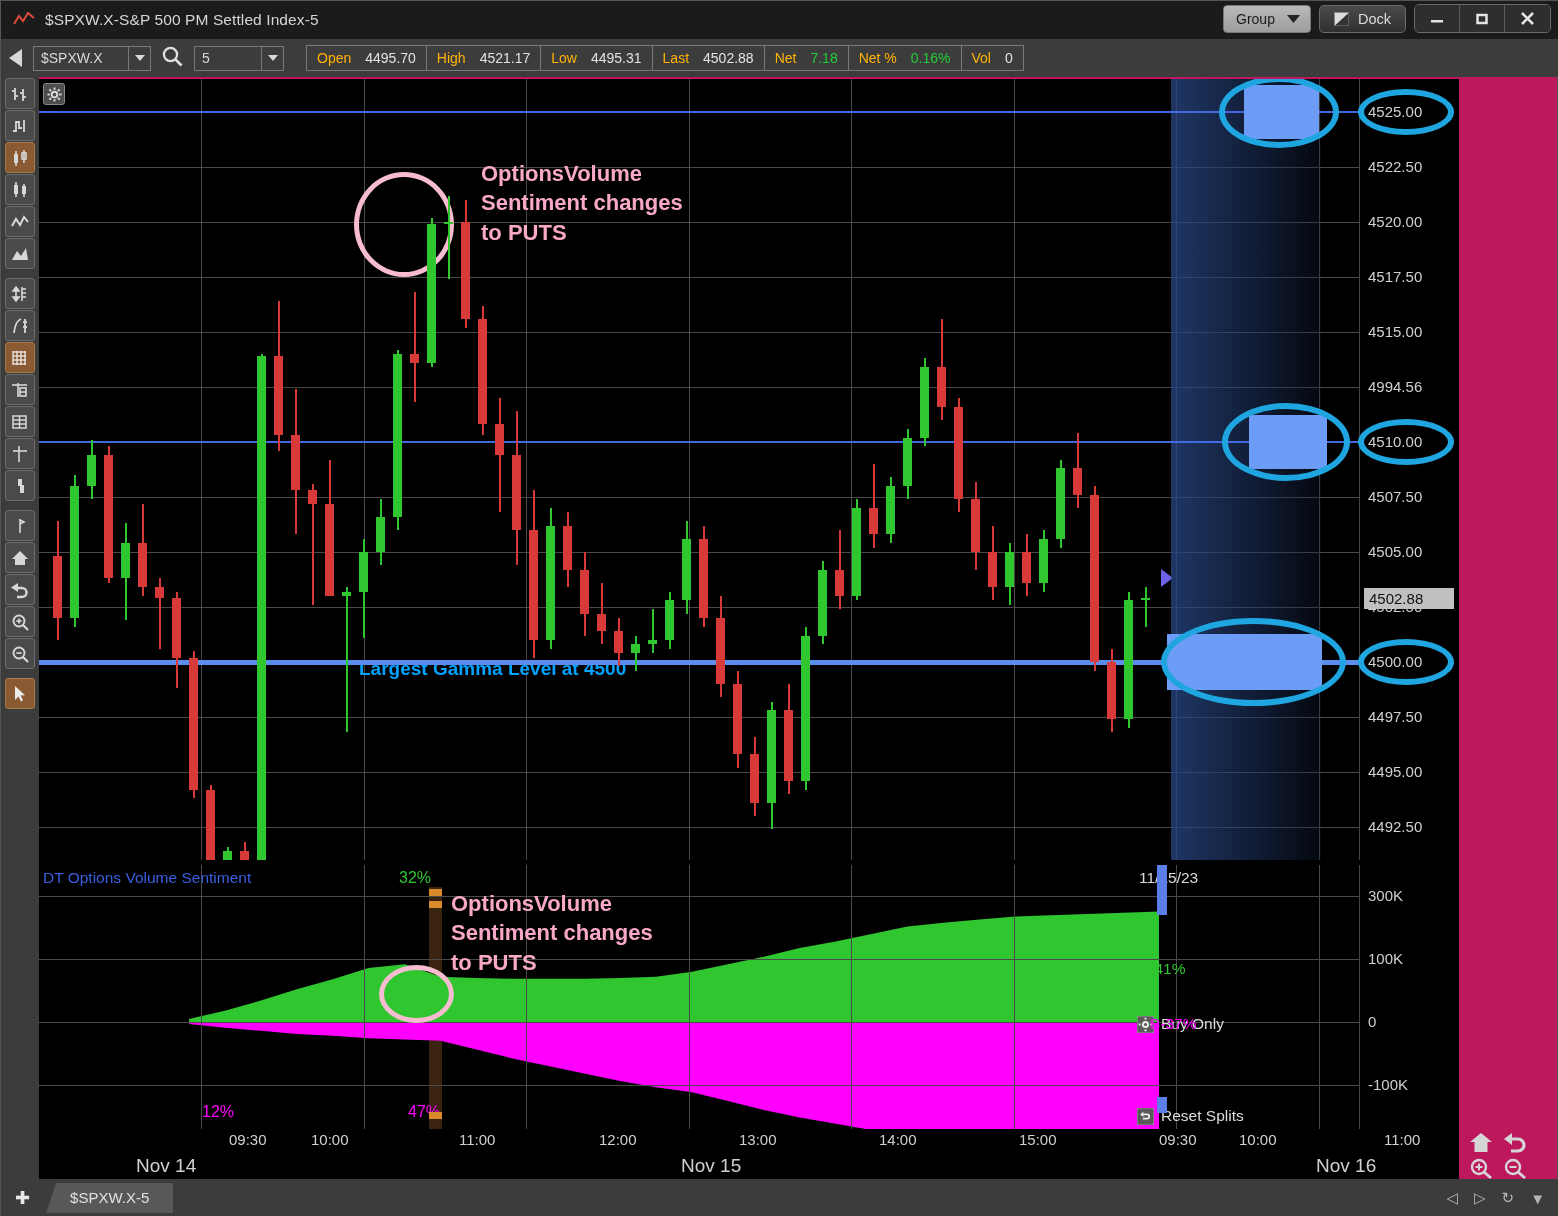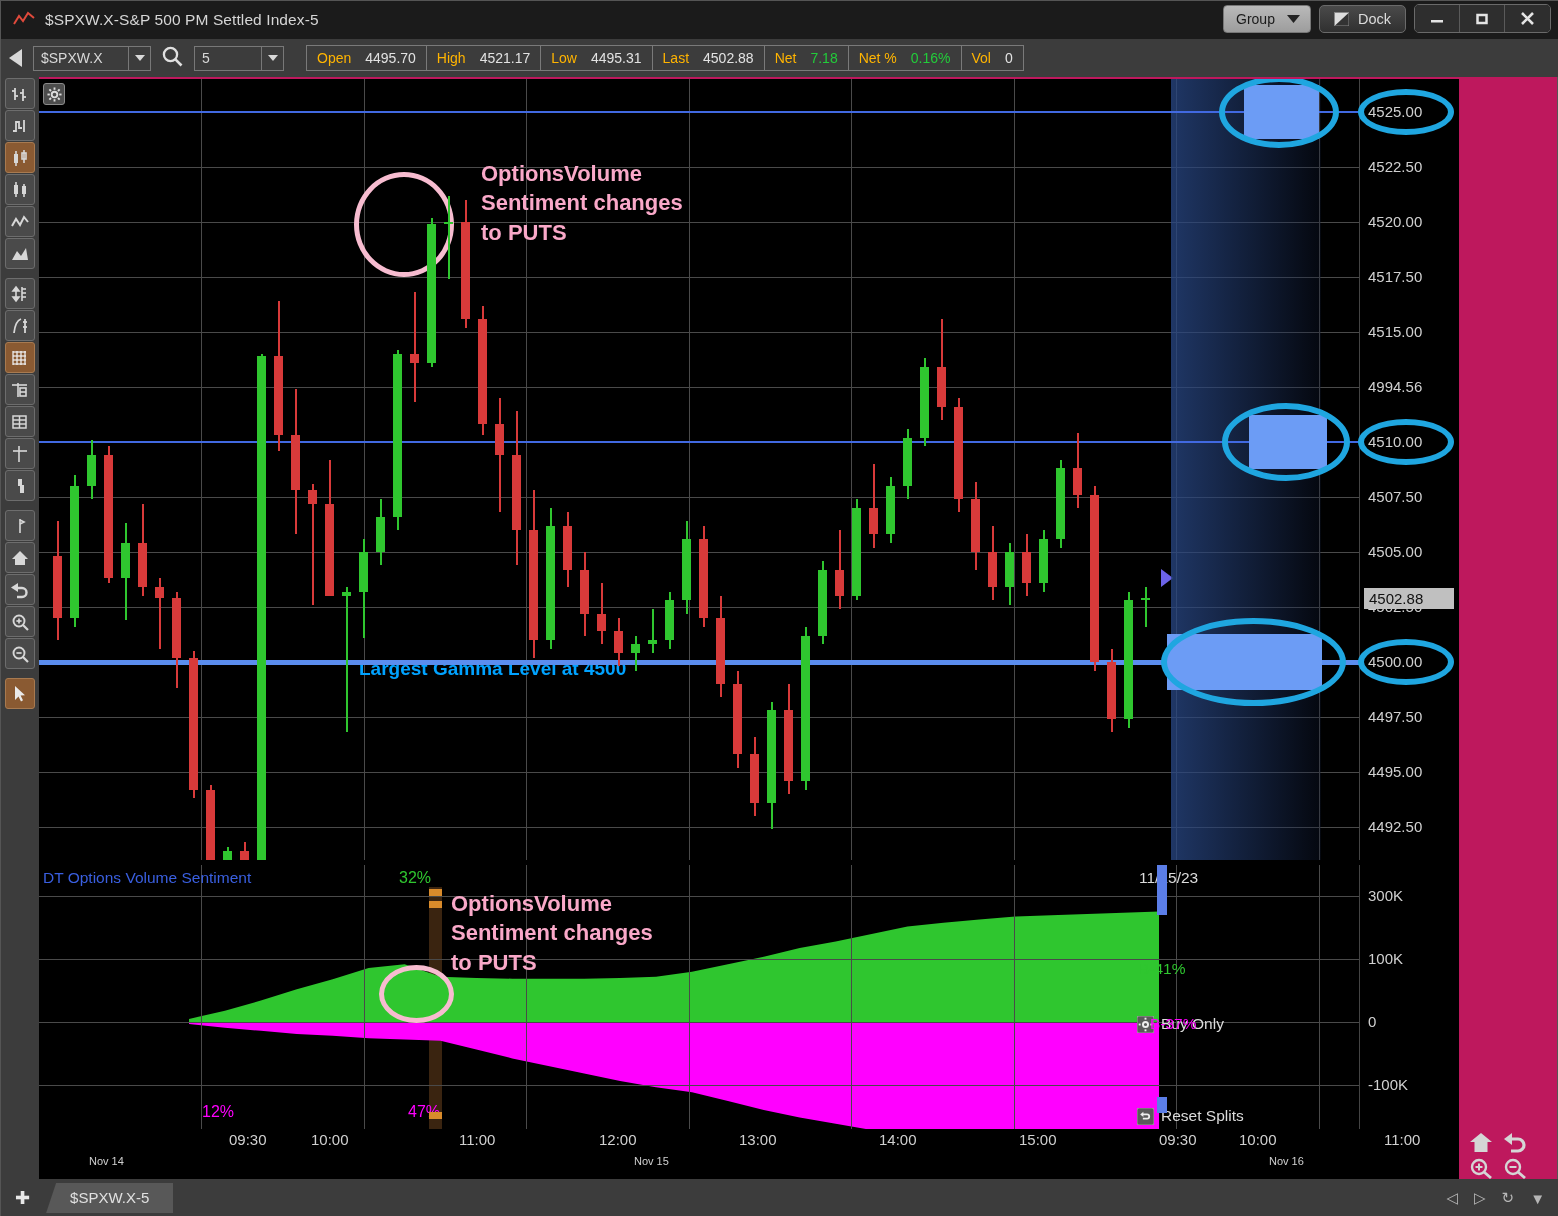--- a/index.html
+++ b/index.html
@@ -162,21 +162,21 @@
   .leg.green { color: #2fc62f; }
   .leg.mag { color: #ff00ff; }
   .leg.white { color: #dcdcdc; }
 
   
   .timeaxis {
     position: absolute; left: 38px; top: 1128px; width: 1420px; height: 50px;
     background: #000;
   }
   .tlabel { position: absolute; color: #d0d0d0; font-size: 15px; }
-  .dlabel { position: absolute; color: #d0d0d0; font-size: 11px; }
+  .dlabel { position: absolute; color: #d0d0d0; font-size: 19px; margin-left: 47px; }
 
   
   .tabbar {
     position: absolute; left: 0; top: 1178px; width: 1558px; height: 38px;
     background: #3c3c3c; display: flex; align-items: center;
   }
   .plusbtn { margin-left: 14px; color: #e8e8e8; font-size: 18px; }
   .tabitem {
     margin-left: 16px; background: #585858;
     color: #e0e0e0; font-size: 15px;

